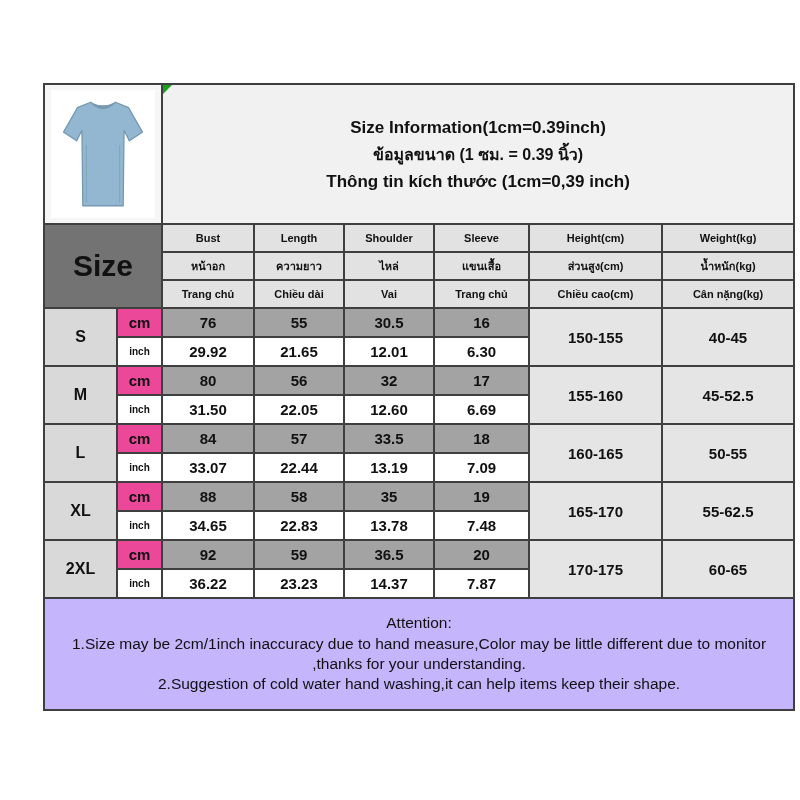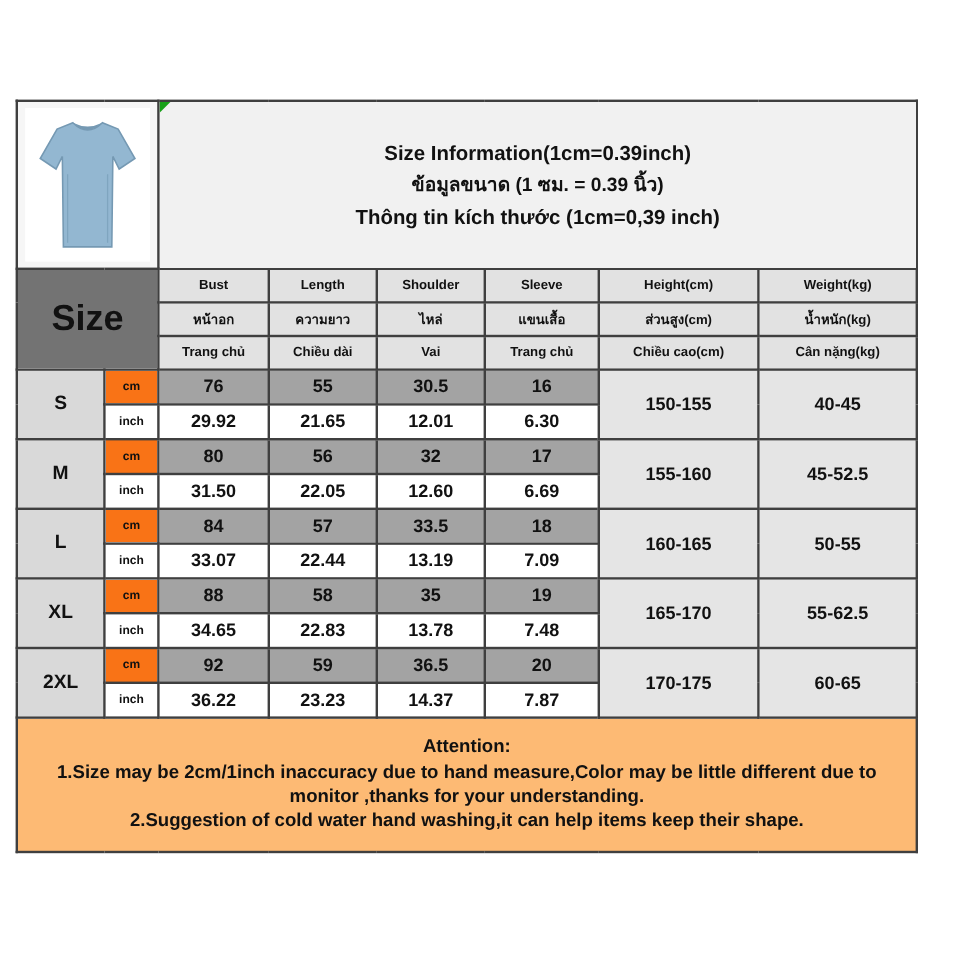--- a/index.html
+++ b/index.html
@@ -4,21 +4,21 @@
 <style>
   html,body{margin:0;padding:0;background:#ffffff;}
   .page{
     position:relative;
     width:800px;height:800px;
     background:#ffffff;
     font-family:"Liberation Sans","DejaVu Sans",sans-serif;
     color:#111;
   }
   table.size-chart{
-    position:absolute;left:13px;top:83px;
+    position:absolute;left:43px;top:83px;
     width:750px;
     border-collapse:collapse;
     table-layout:fixed;
   }
   table.size-chart td{
     border:2px solid #3f3f3f;
     text-align:center;
     vertical-align:middle;
     padding:0 2px;
     overflow:hidden;
@@ -39,29 +39,29 @@
     position:absolute;top:0;left:0;width:0;height:0;
     border-top:9px solid #18a018;
     border-right:9px solid transparent;
   }
   .title-en,.title-vn{font-weight:bold;font-size:17px;line-height:27px;}
   .title-th{font-weight:bold;font-size:16px;line-height:27px;}
 
   td.size-head{background:#737373;font-size:30px;font-weight:bold;}
   td.col-head{background:#e2e2e2;font-weight:bold;font-size:11px;margin-left:24px;}
   td.size-label{background:#d9d9d9;font-weight:bold;font-size:16px;}
-  td.unit-cm{background:#f97316;font-weight:bold;font-size:10px;}
+  td.unit-cm{background:#ec4899;font-weight:bold;font-size:15px;}
   td.unit-inch{background:#ffffff;font-weight:bold;font-size:10px;}
   td.val-cm{background:#a3a3a3;font-weight:bold;font-size:15px;}
   td.val-inch{background:#ffffff;font-weight:bold;font-size:15px;}
   td.range-cell{background:#e5e5e5;font-weight:bold;font-size:15px;}
 
   td.notes-cell{
-    background:#fdba74;text-align:left;vertical-align:top;
-    font-size:15.5px;font-weight:bold;line-height:1.32;
+    background:#c4b5fd;text-align:left;vertical-align:top;
+    font-size:15.5px;font-weight:normal;line-height:1.32;
     padding:2px 6px;
   }
 </style>
 </head>
 <body>
 
 <div class="page">
   <table class="size-chart">
     <colgroup>
       <col style="width:73px">

